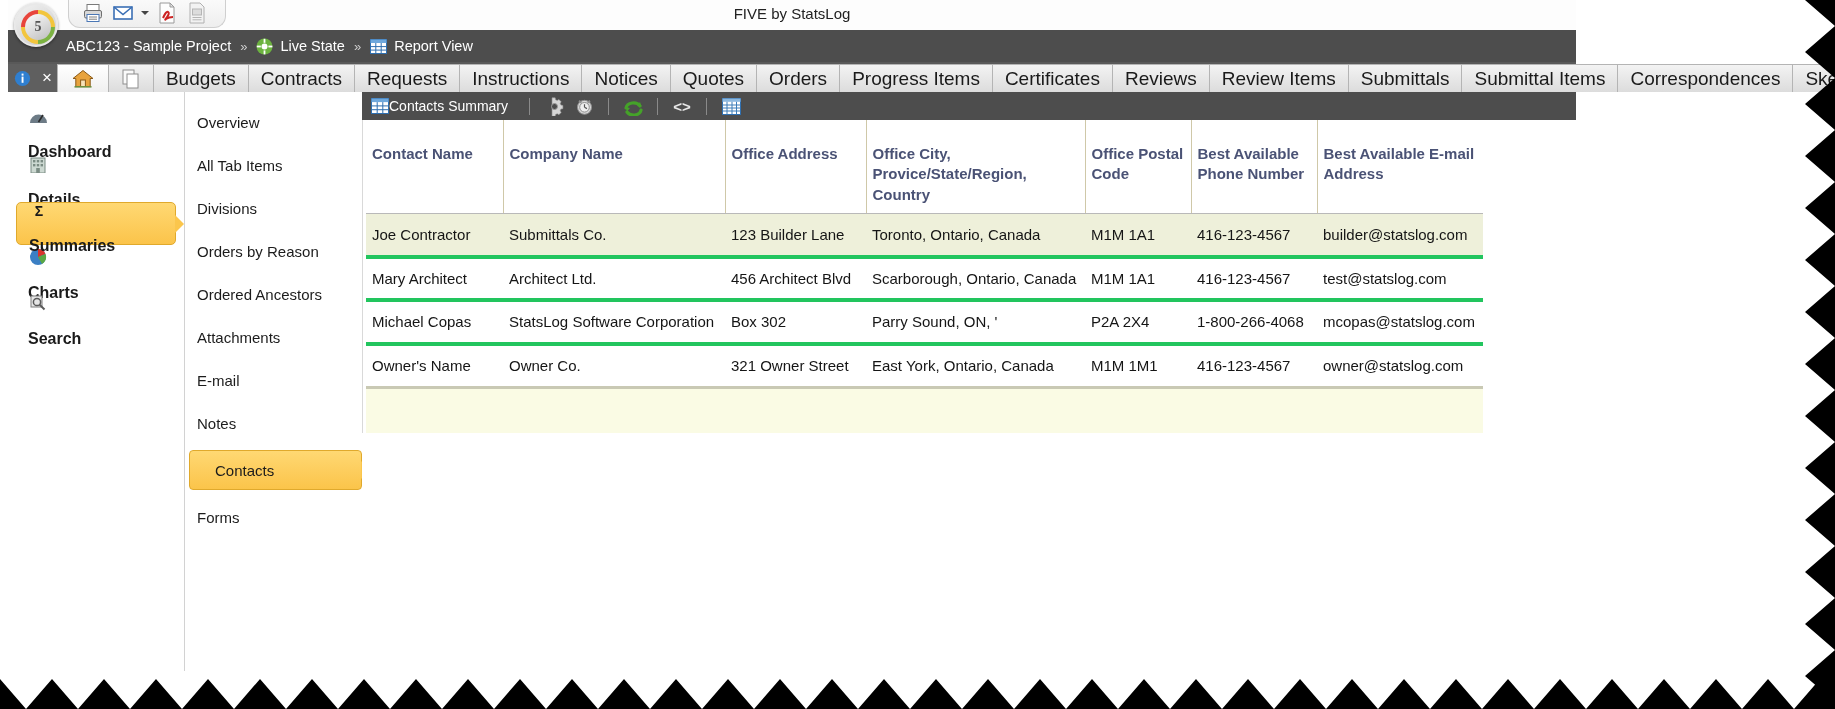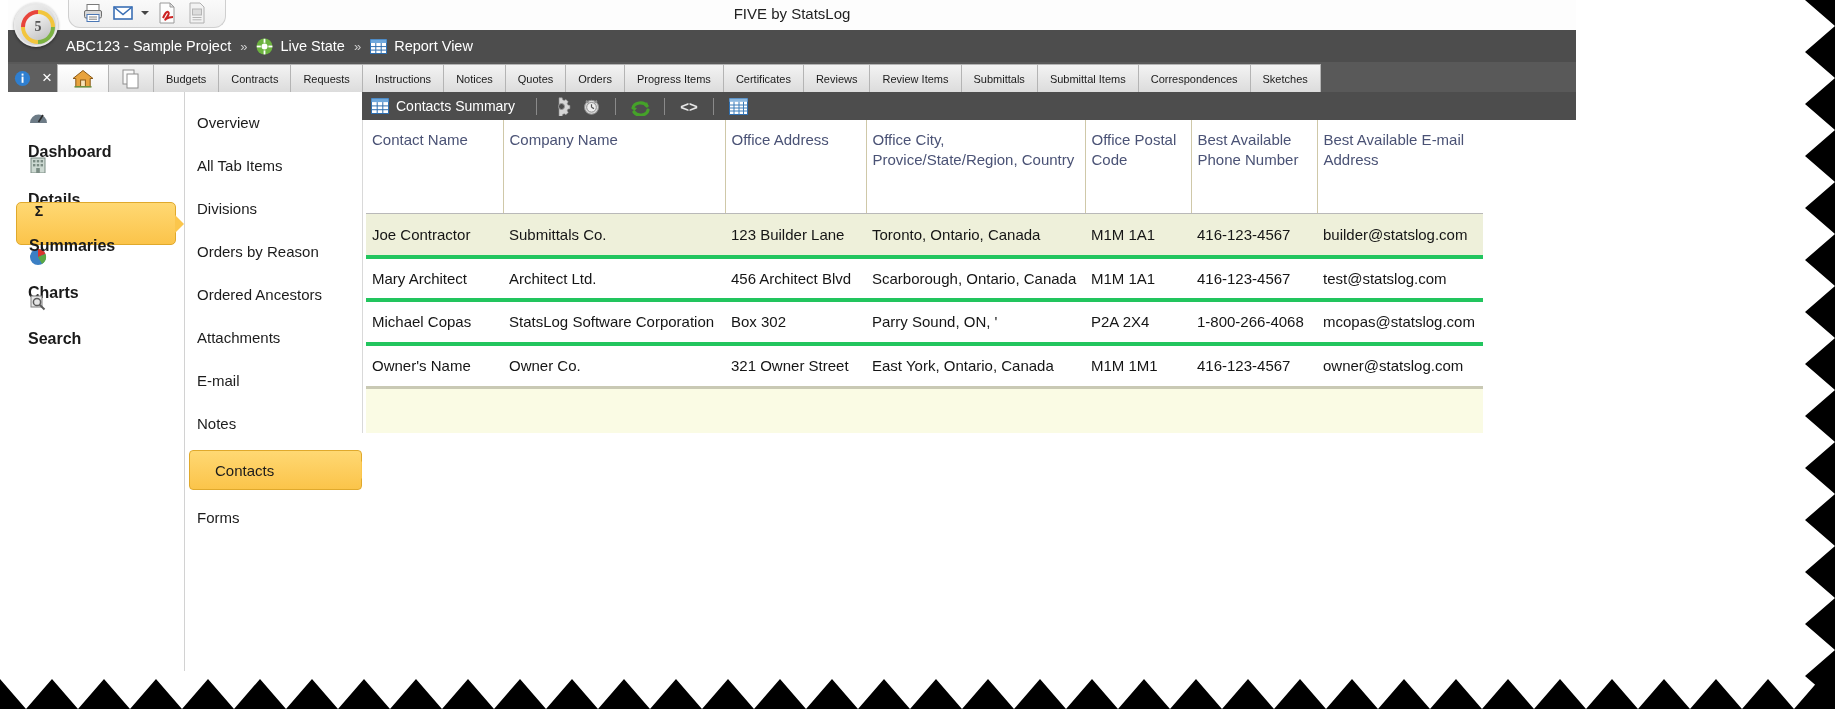--- a/index.html
+++ b/index.html
@@ -61,21 +61,21 @@
 
   
   .tabstrip {
     height:30px; background:#595959; display:flex; align-items:flex-end; padding-left:0;
     position:relative;
   }
   .tab {
     height:28px; padding:0 12px; display:flex; align-items:center; justify-content:center;
     background:linear-gradient(#f3f3f3,#dcdcdc);
     border:1px solid #b4b4b4; border-bottom:none; margin-right:-1px;
-    font-size:11px; color:#1a1a1a; cursor:pointer; white-space:nowrap;
+    font-size:19px; color:#1a1a1a; cursor:pointer; white-space:nowrap;
   }
   .tab.sys { background:#5f5f5f; border:none; color:#fff; padding:0 6px; }
   .tab.home { background:linear-gradient(#ffffff,#f0f0f0); padding:0 14px; }
   .tab.icon-tab { background:linear-gradient(#f3f3f3,#dcdcdc); padding:0 13px; }
 
   
   .bodyarea { display:flex; height:579px; background:#fff; }
   .navcol {
     width:176px; background:#fff; padding-top:18px; flex:0 0 176px;
   }
@@ -116,29 +116,29 @@
     border-left:9px solid #fbc64c;
   }
 
   .content { flex:1; background:#fff; position:relative; }
 
   
   .rtoolbar {
     height:28px; background:#4d4d4d; display:flex; align-items:center;
     padding-left:9px; gap:0px; color:#fff; font-size:14px;
   }
-  .rt-title { display:flex; align-items:center; gap:7px; padding-right:12px; cursor:pointer;}
+  .rt-title { display:flex; align-items:center; padding-right:12px; cursor:pointer;}
   .rt-div { width:1px; height:17px; background:#8a8a8a; margin:0 9px; }
   .rt-btn { width:30px; height:24px; display:flex; align-items:center; justify-content:center; cursor:pointer; }
 
   
   table.rpt { border-collapse:collapse; width:1117px; table-layout:fixed; }
   table.rpt th {
-    vertical-align:top; text-align:left; font-size:15px; font-weight:normal;
-    color:#4a5275; padding:10px 6px 0 6px; height:93px;
+    vertical-align:top; text-align:left; font-size:15px; font-weight:bold;
+    color:#4a5275; padding:24px 6px 0 6px; height:93px;
     border-right:1px solid #cfc8a8; border-bottom:1px solid #b9b9b9;
     line-height:1.35;
   }
   table.rpt th:last-child { border-right:none; }
   table.rpt td {
     font-size:15px; color:#151515; padding:0 6px; height:43.5px;
     border-bottom:4px solid #22c55e; vertical-align:middle;
     white-space:nowrap; overflow:hidden;
   }
   tr.hl td { background:#eef0da; }

